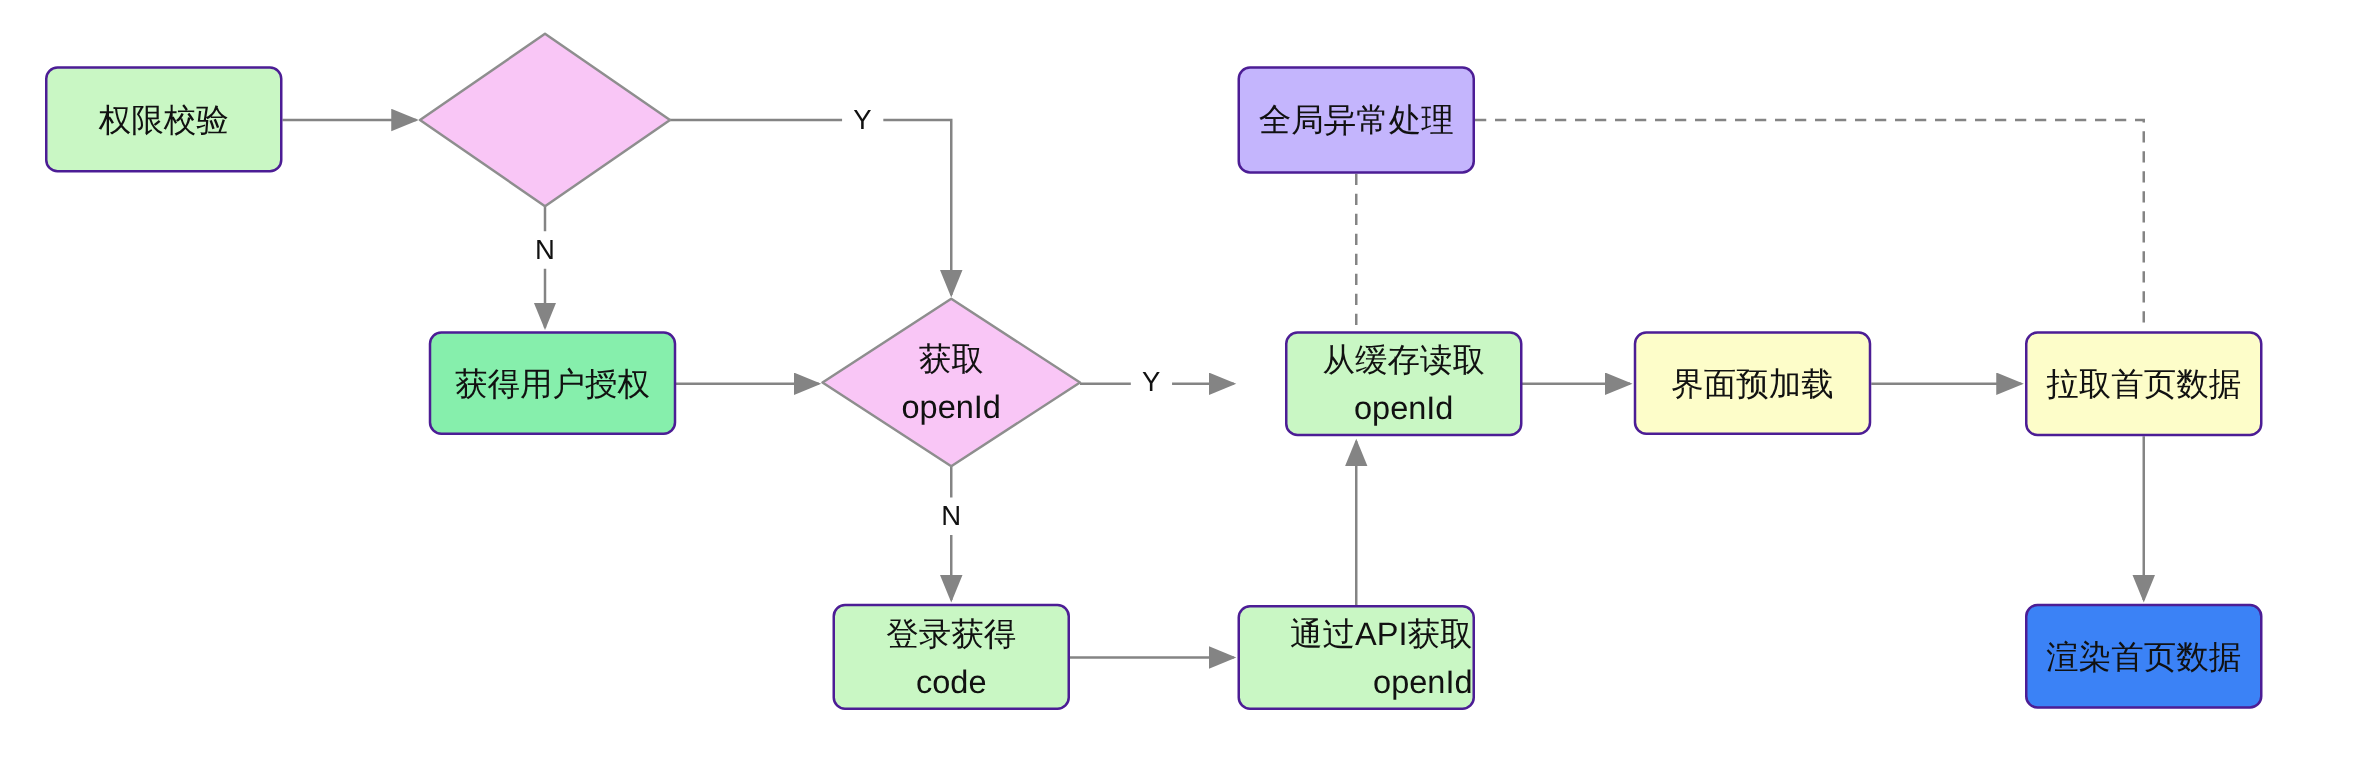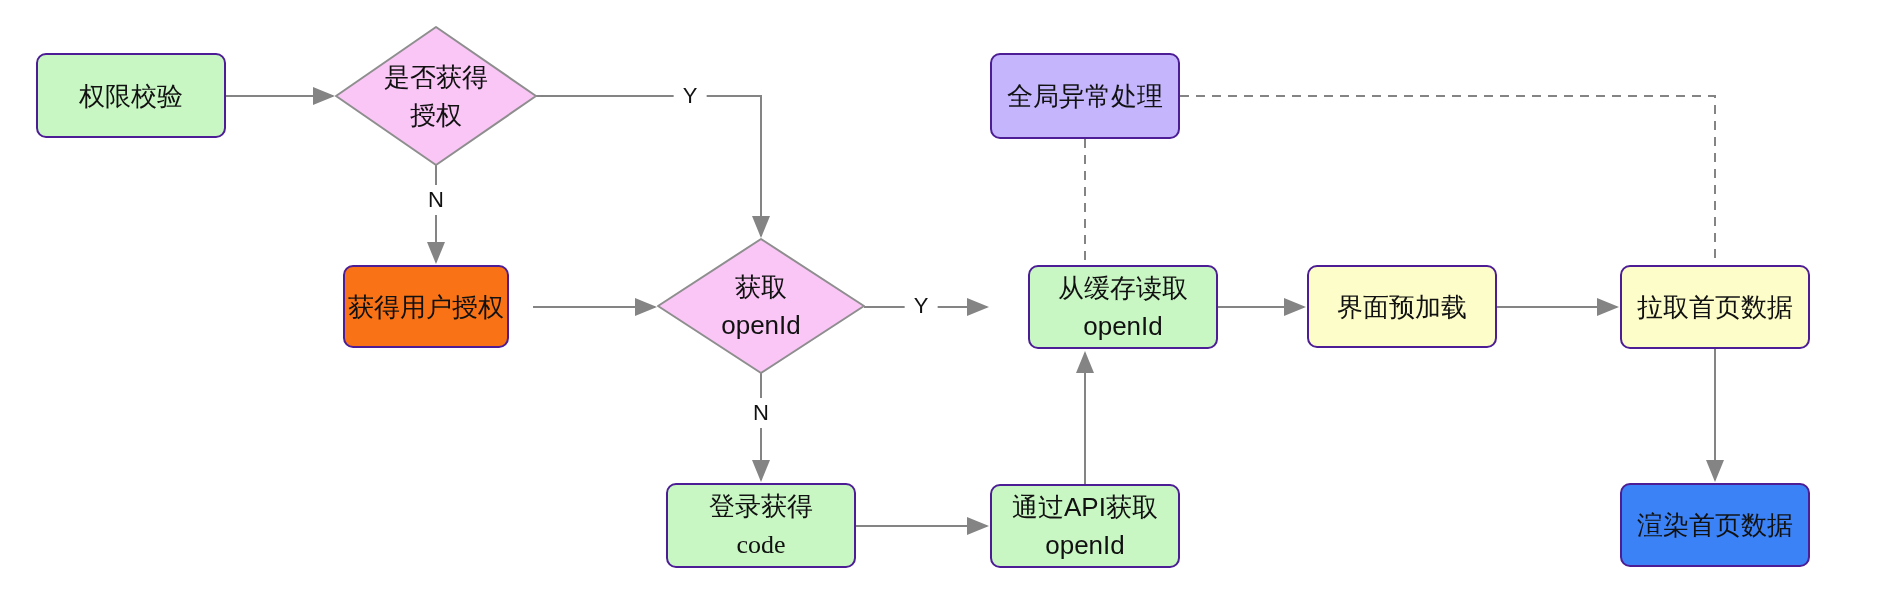--- a/index.html
+++ b/index.html
@@ -78,59 +78,55 @@
     <polyline class="wire dashed" points="1180,96 1715,96 1715,263"></polyline>
 
     <polygon class="decision" points="436,27 536,96 436,165 336,96" fill="#f9c6f6"></polygon>
     <polygon class="decision" points="761,239 864,306 761,373 658,306" fill="#f9c6f6"></polygon>
   </svg>
 
   <div class="node" style="left: 36px; top: 53px; width: 190px; height: 85px; background-color: rgb(201, 247, 196);">
     <span>权限校验</span>
   </div>
 
-  <div class="node" style="left: 343px; top: 265px; width: 166px; height: 83px; background-color: #f97316;">
+  <div class="node" style="left: 343px; top: 265px; width: 198px; height: 83px; background-color: #86efac;">
     <span>获得用户授权</span>
   </div>
 
   <div class="node" style="left: 990px; top: 265px; width: 190px; height: 84px; background-color: rgb(201, 247, 196); margin-left: 38px;">
     <span>从缓存读取</span>
     <span>openId</span>
   </div>
 
-  <div class="node" style="left: 666px; top: 483px; width: 190px; height: 85px; background-color: rgb(201, 247, 196); font-family: Liberation Serif, serif;">
+  <div class="node" style="left: 666px; top: 483px; width: 190px; height: 85px; background-color: rgb(201, 247, 196);">
     <span>登录获得</span>
     <span>code</span>
   </div>
 
-  <div class="node" style="left: 990px; top: 484px; width: 190px; height: 84px; background-color: rgb(201, 247, 196);">
+  <div class="node" style="left: 990px; top: 484px; width: 190px; height: 84px; background-color: rgb(201, 247, 196); align-items: flex-end;">
     <span>通过API获取</span>
     <span>openId</span>
   </div>
 
   <div class="node" style="left: 990px; top: 53px; width: 190px; height: 86px; background-color: #c4b5fd;">
     <span>全局异常处理</span>
   </div>
 
   <div class="node" style="left: 1307px; top: 265px; width: 190px; height: 83px; background-color: rgb(253, 253, 201); align-items: center;">
     <span>界面预加载</span>
   </div>
 
   <div class="node" style="left: 1620px; top: 265px; width: 190px; height: 84px; background-color: rgb(253, 253, 201);">
     <span>拉取首页数据</span>
   </div>
 
   <div class="node" style="left: 1620px; top: 483px; width: 190px; height: 84px; background-color: #3b82f6; text-align: center;">
     <span>渲染首页数据</span>
   </div>
 
-  <div class="diamond-label" style="left:436px; top:96px;">
-    <span>是否获得</span>
-    <span>授权</span>
-  </div>
 
   <div class="diamond-label" style="left:761px; top:306px;justify-content:flex-end;">
     <span>获取</span>
     <span>openId</span>
   </div>
 
   <div class="edge-label" style="left:690px; top:96px;">Y</div>
   <div class="edge-label" style="left:436px; top:200px;">N</div>
   <div class="edge-label" style="left:921px; top:306px;">Y</div>
   <div class="edge-label" style="left:761px; top:413px;">N</div>

